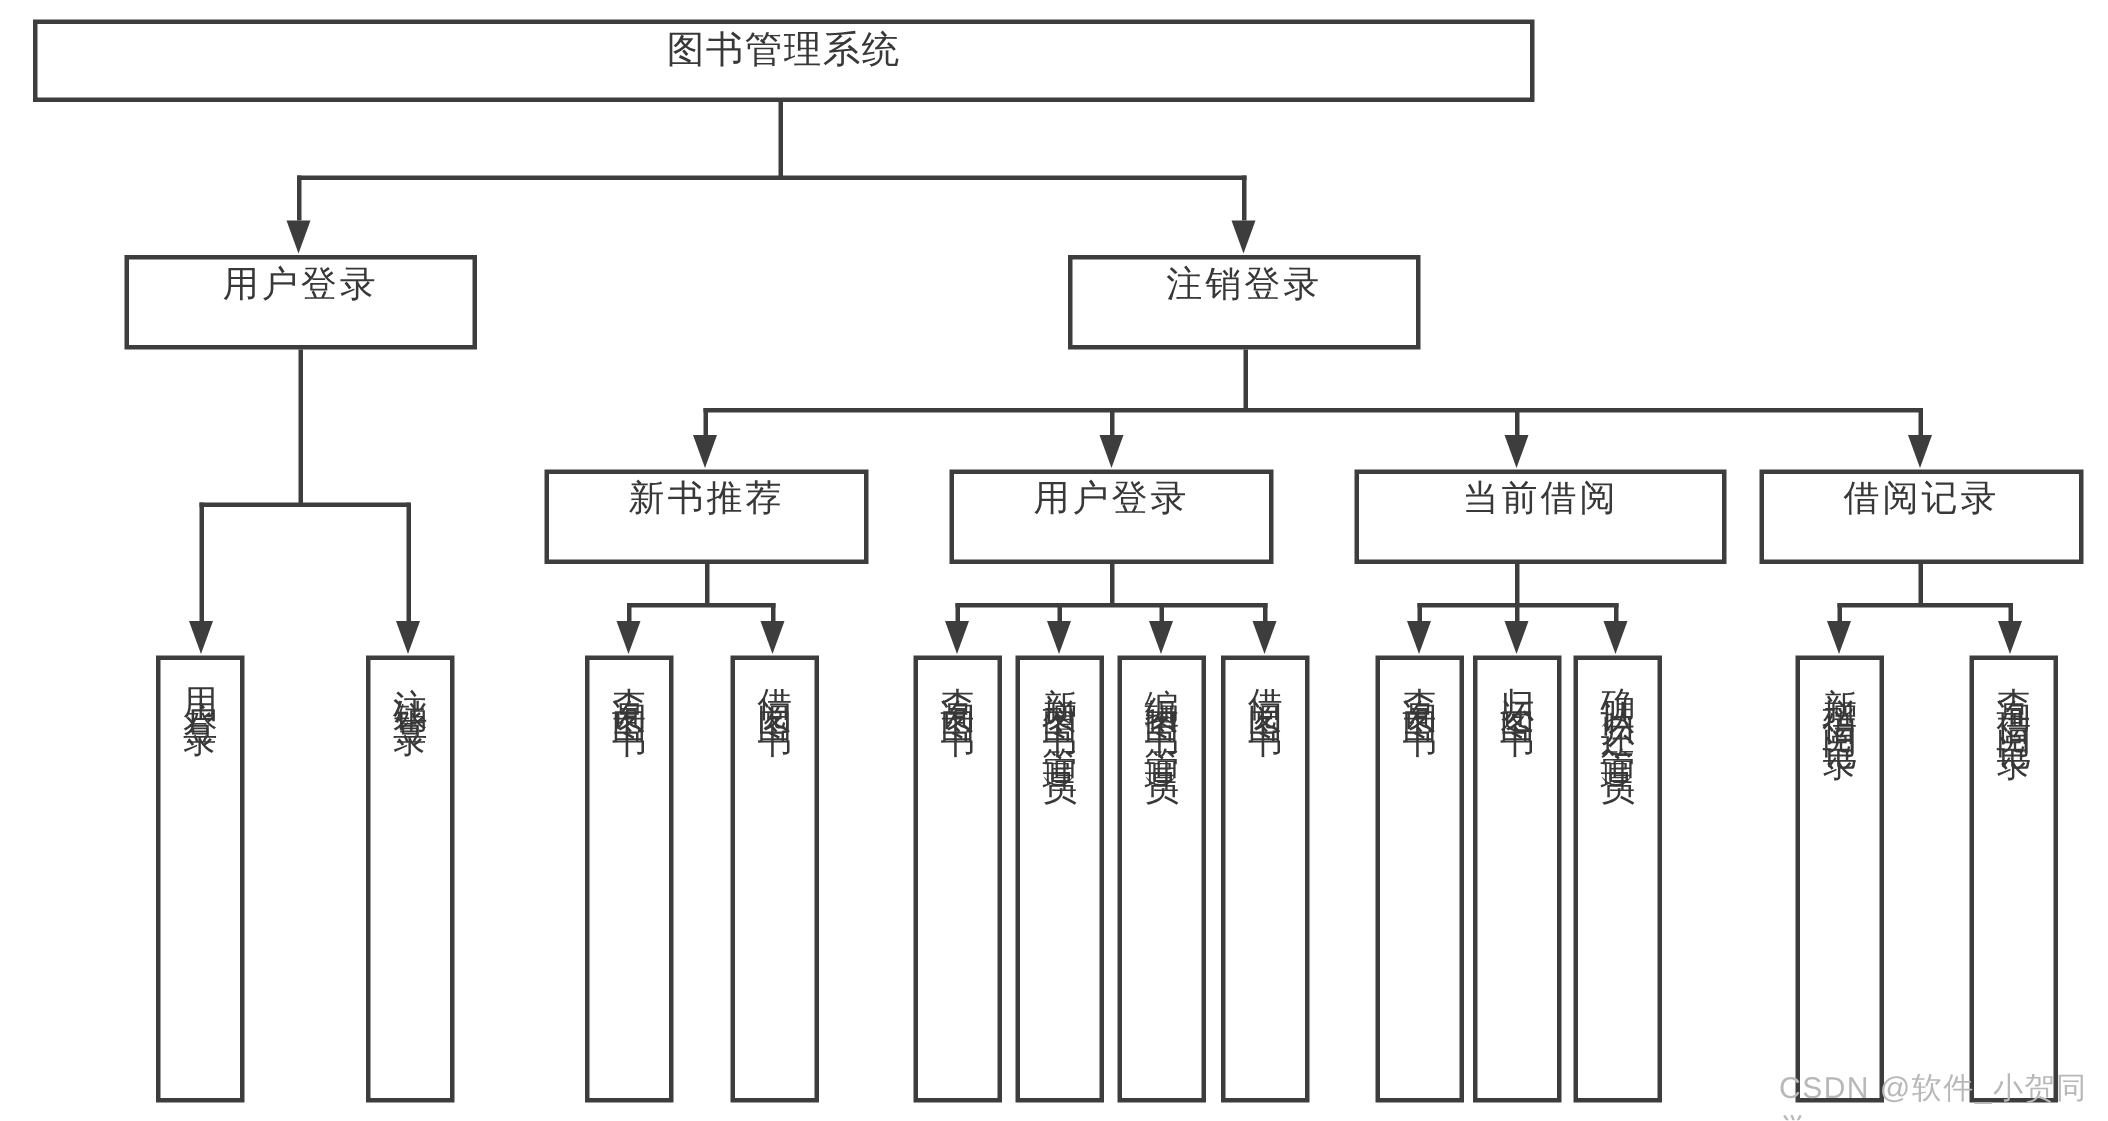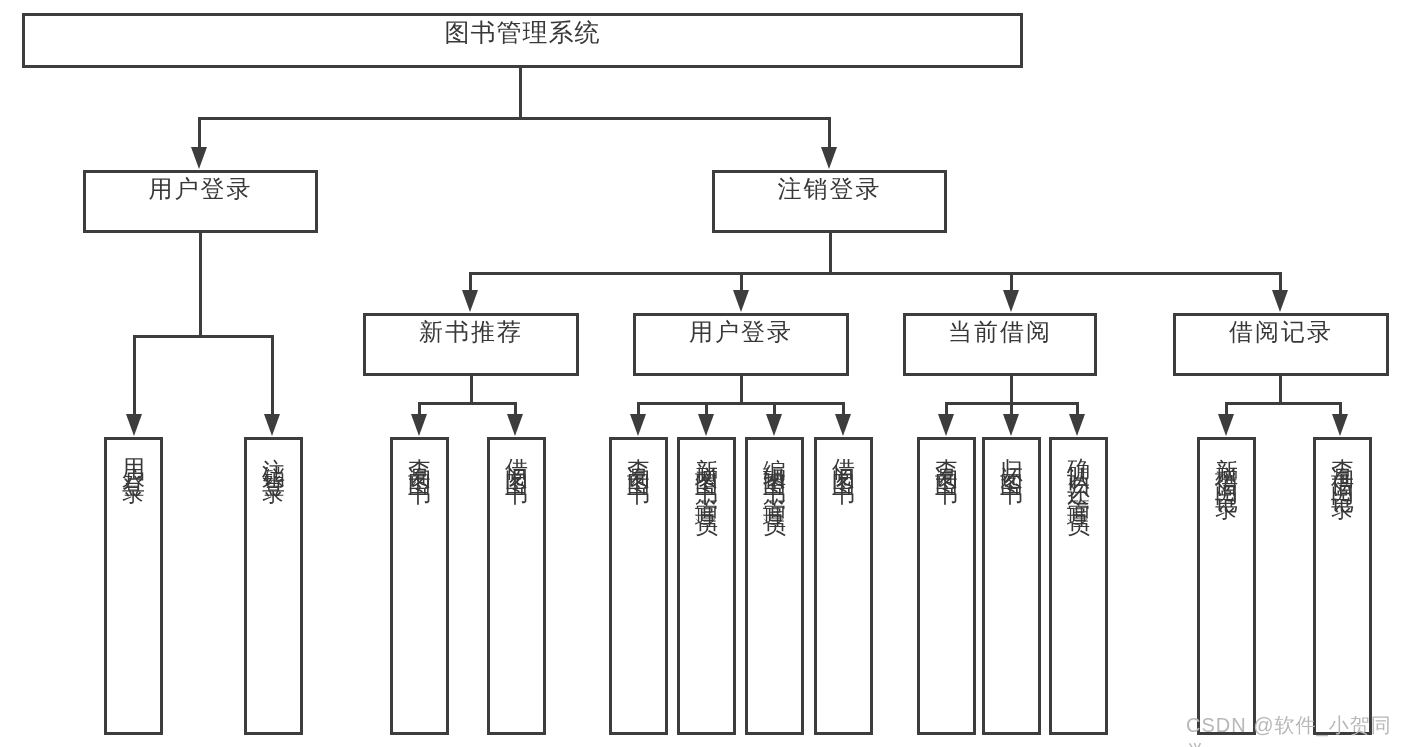--- a/index.html
+++ b/index.html
@@ -71,21 +71,21 @@
   <div class="arrow" style="left:733px;top:290px"></div>
   <div class="arrow" style="left:1003px;top:290px"></div>
   <div class="arrow" style="left:1272px;top:290px"></div>
 
   <div class="node h" style="left:363px;top:313px;width:216px;height:63px">
     <span class="lbl">新书推荐</span>
   </div>
   <div class="node h" style="left:633px;top:313px;width:216px;height:63px">
     <span class="lbl">用户登录</span>
   </div>
-  <div class="node h" style="left:903px;top:313px;width:194px;height:63px">
+  <div class="node h" style="left:903px;top:313px;width:248px;height:63px">
     <span class="lbl">当前借阅</span>
   </div>
   <div class="node h" style="left:1173px;top:313px;width:216px;height:63px">
     <span class="lbl">借阅记录</span>
   </div>
 
   <div class="line" style="left:470px;top:376px;width:3px;height:28px"></div>
   <div class="line" style="left:418px;top:402px;width:99px;height:3px"></div>
   <div class="line" style="left:418px;top:402px;width:3px;height:13px"></div>
   <div class="line" style="left:514px;top:402px;width:3px;height:13px"></div>

